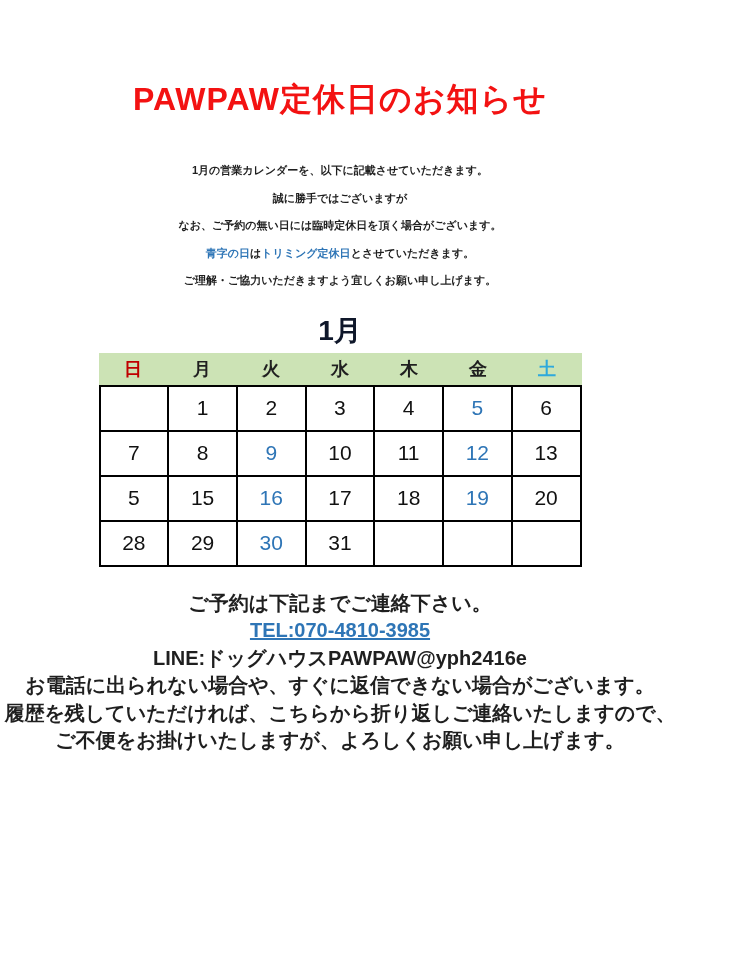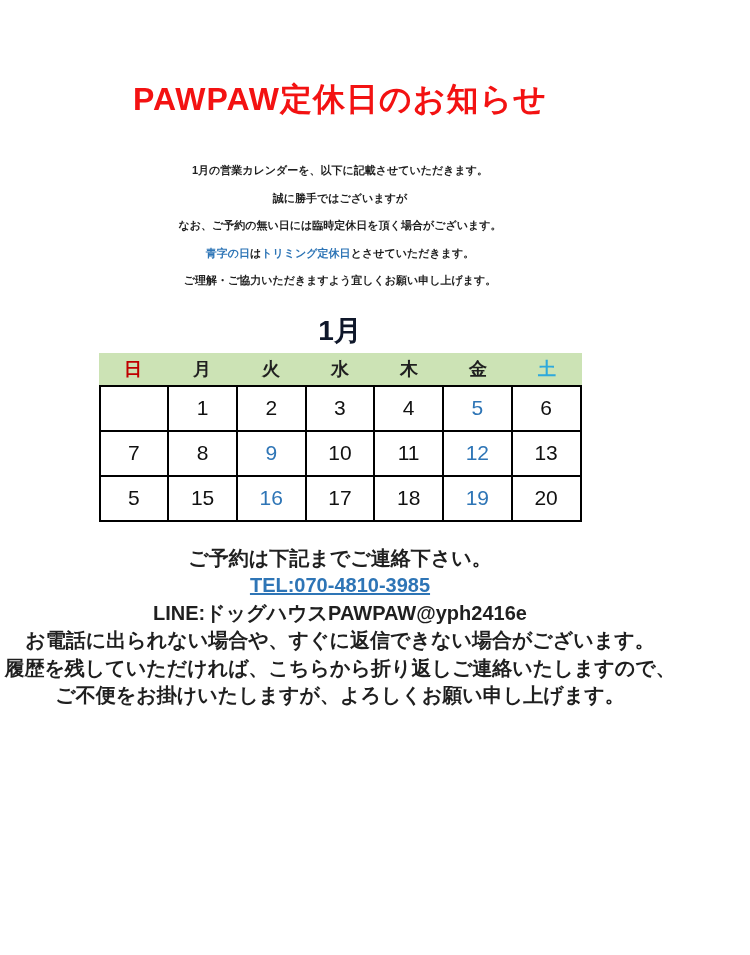--- a/index.html
+++ b/index.html
@@ -145,20 +145,29 @@
             </tr>
             <tr>
               <td>5</td>
               <td>15</td>
               <td class="closed">16</td>
               <td>17</td>
               <td>18</td>
               <td class="closed">19</td>
               <td>20</td>
             </tr>
+            <tr>
+              <td>28</td>
+              <td>29</td>
+              <td class="closed">30</td>
+              <td>31</td>
+              <td></td>
+              <td></td>
+              <td></td>
+            </tr>
           </tbody>
       </table>
     </div>
 
     <div class="footer">
       <span class="fline">ご予約は下記までご連絡下さい。</span>
       <span class="fline"><a class="tel-link">TEL:070-4810-3985</a></span>
       <span class="fline">LINE:ドッグハウスPAWPAW@yph2416e</span>
       <span class="fline">お電話に出られない場合や、すぐに返信できない場合がございます。</span>
       <span class="fline indented">履歴を残していただければ、こちらから折り返しご連絡いたしますので、</span>

